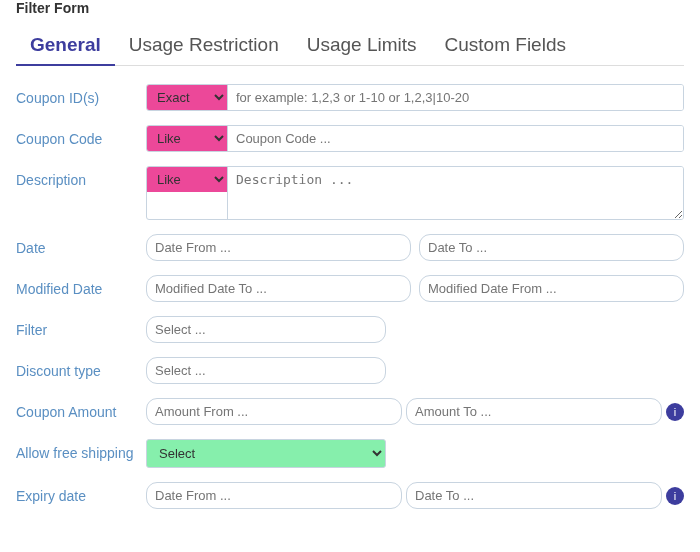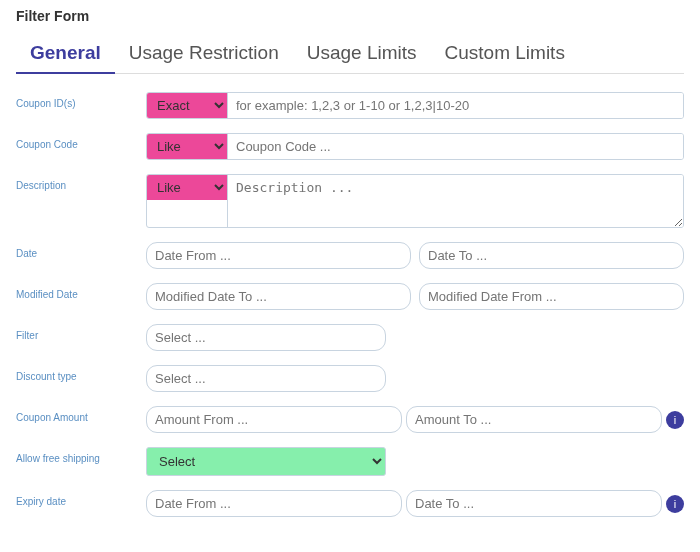--- a/index.html
+++ b/index.html
@@ -5,21 +5,21 @@
     * { box-sizing: border-box; margin: 0; padding: 0; }
     body {
       font-family: Arial, sans-serif;
       font-size: 13px;
       background: #fff;
       color: #333;
       width: 700px;
       min-height: 552px;
     }
     .container {
-      padding: 8px 16px;
+      padding: 0 16px;
     }
     .form-title {
       font-size: 14px;
       font-weight: bold;
       color: #333;
       margin-bottom: 10px;
     }
     .tabs {
       display: flex;
       border-bottom: 1px solid #ddd;
@@ -41,21 +41,21 @@
     .form-row {
       display: flex;
       align-items: flex-start;
       margin-bottom: 14px;
     }
     .form-label {
       width: 130px;
       min-width: 130px;
       padding-top: 6px;
       color: #5a8fc2;
-      font-size: 10px;
+      font-size: 14px;
     }
     .form-controls {
       display: flex;
       flex: 1;
       gap: 8px;
       align-items: flex-start;
       flex-wrap: wrap;
     }
     .select-prefix {
       display: flex;
@@ -139,21 +139,21 @@
 </head>
 <body>
 
 <div class="container">
   <div class="form-title">Filter Form</div>
 
   <div class="tabs">
     <div class="tab active">General</div>
     <div class="tab">Usage Restriction</div>
     <div class="tab">Usage Limits</div>
-    <div class="tab">Custom Limits</div>
+    <div class="tab">Custom Fields</div>
   </div>
 
   <div class="form-row">
     <div class="form-label">Coupon ID(s)</div>
     <div class="form-controls">
       <div class="select-prefix" style="flex:1;">
         <select>
           <option>Exact</option>
           <option>Like</option>
           <option>Not Like</option>

